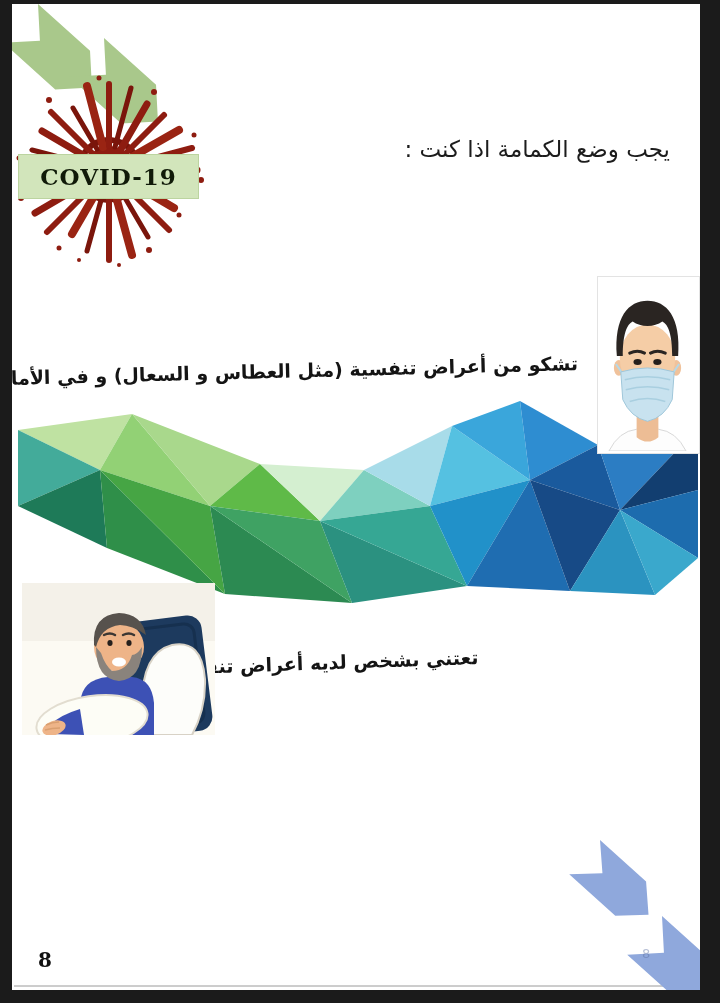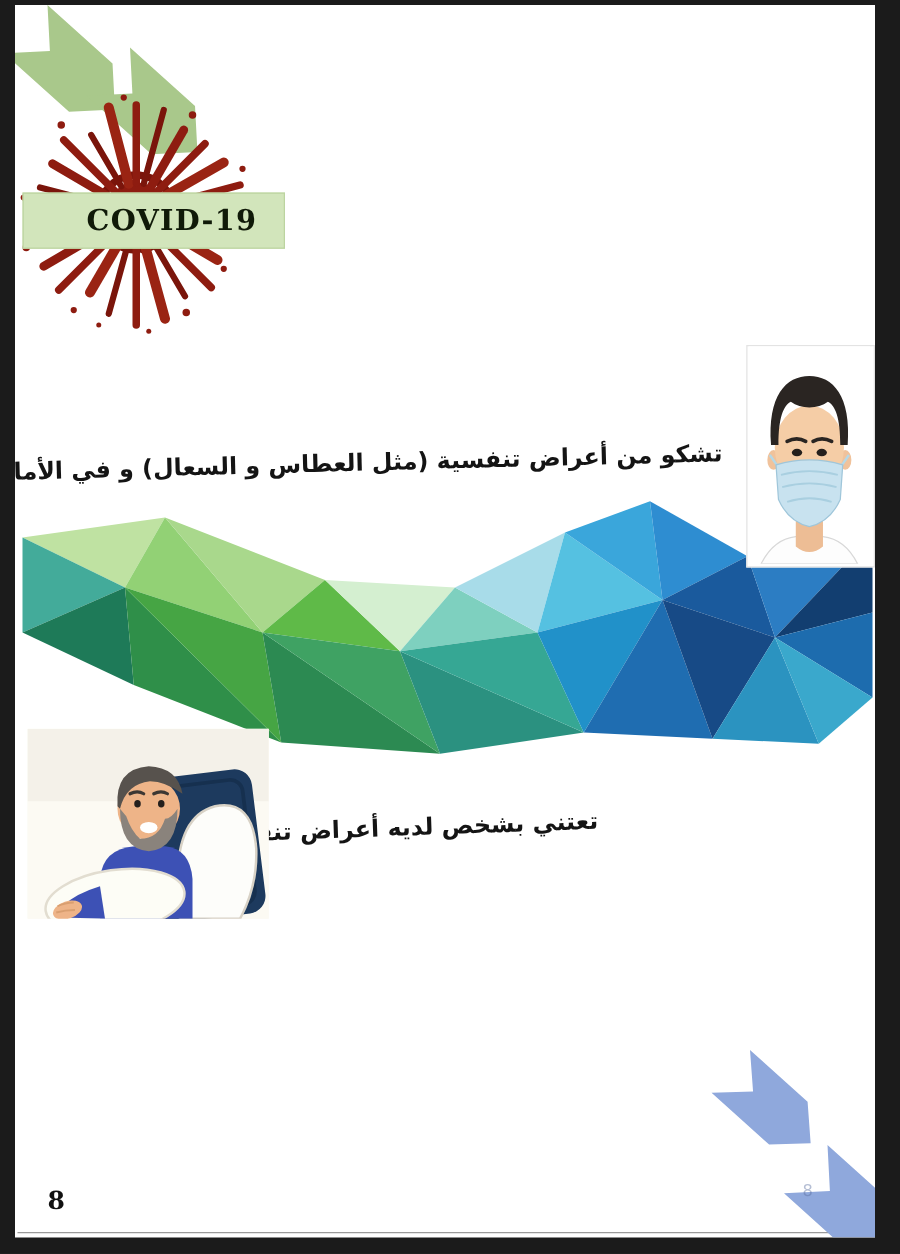--- a/index.html
+++ b/index.html
@@ -1,21 +1,21 @@
 <!DOCTYPE html>
 <html lang="ar"><head>
 <meta charset="utf-8">
 <style>
   html,body{margin:0;padding:0;background:#1b1b1b;}
   .stage{position:relative;width:720px;height:1003px;background:#1b1b1b;overflow:hidden;
          font-family:"DejaVu Sans",sans-serif;}
   .page{position:absolute;left:12px;top:4px;width:688px;height:986px;background:#ffffff;overflow:hidden;}
   .deco{position:absolute;left:0;top:0;width:688px;height:986px;}
   .banner{position:absolute;left:6px;top:150px;width:179px;height:43px;background:#d2e5bb;
-          border:1px solid #bcd4a0;display:flex;align-items:center;justify-content:center;padding-left:29px;}
+          border:1px solid #bcd4a0;display:flex;align-items:center;justify-content:center;}
   .banner-label{font-family:"DejaVu Serif",serif;font-weight:bold;font-size:23px;color:#101a08;letter-spacing:1px;}
   .headline{position:absolute;right:30px;top:132px;font-size:23px;color:#1c1c1c;white-space:nowrap;direction:rtl;}
   .bullet{position:absolute;font-weight:bold;color:#141414;white-space:nowrap;direction:rtl;font-size:19px;}
   .bullet1{right:122px;top:348px;transform:rotate(-1.5deg);transform-origin:right center;}
   .bullet2{right:222px;top:642px;transform:rotate(-2deg);transform-origin:right center;}
   .card{position:absolute;background:#ffffff;}
   .face-card{left:585px;top:272px;width:101px;height:176px;border:1px solid #e3e3e3;}
   .bed-card{left:10px;top:579px;width:193px;height:152px;background:#fcfaf3;}
   .footer-text{position:absolute;right:25px;top:951px;font-weight:bold;font-size:17px;color:#111;
                white-space:nowrap;direction:rtl;}
@@ -131,20 +131,21 @@
         <g transform="translate(650,912) rotate(42)">
           <path d="M0,0 L70,0 L96,26 L70,52 L0,52 L26,26 Z"></path>
         </g>
       </g>
     </svg>
 
     <div class="banner">
       <span class="banner-label">COVID-19</span>
     </div>
 
+    <div class="headline">يجب وضع الكمامة اذا كنت :</div>
 
     <div class="bullet bullet1">تشكو من أعراض تنفسية (مثل العطاس و السعال) و في الأماكن المزدحمة</div>
     <div class="bullet bullet2">تعتني بشخص لديه أعراض تنفسية</div>
 
     <div class="card face-card">
       <svg viewBox="0 0 98 176" width="99" height="174">
         <rect width="98" height="176" fill="#ffffff"></rect>
         <path d="M10,176 Q20,156 38,154 L60,154 Q78,156 88,176 Z" fill="#fdfdfd" stroke="#d8d8d8" stroke-width="1"></path>
         <path d="M38,140 L38,162 Q49,171 60,162 L60,140 Q49,150 38,140 Z" fill="#edbd95"></path>
         <ellipse cx="20" cy="92" rx="5" ry="8" fill="#f0c29b"></ellipse>

